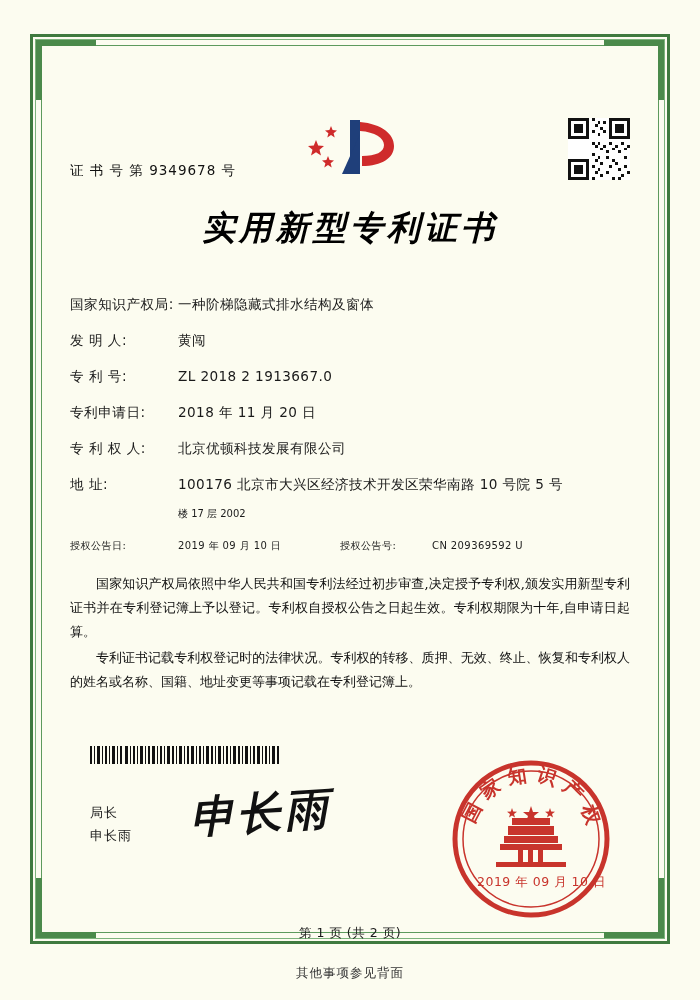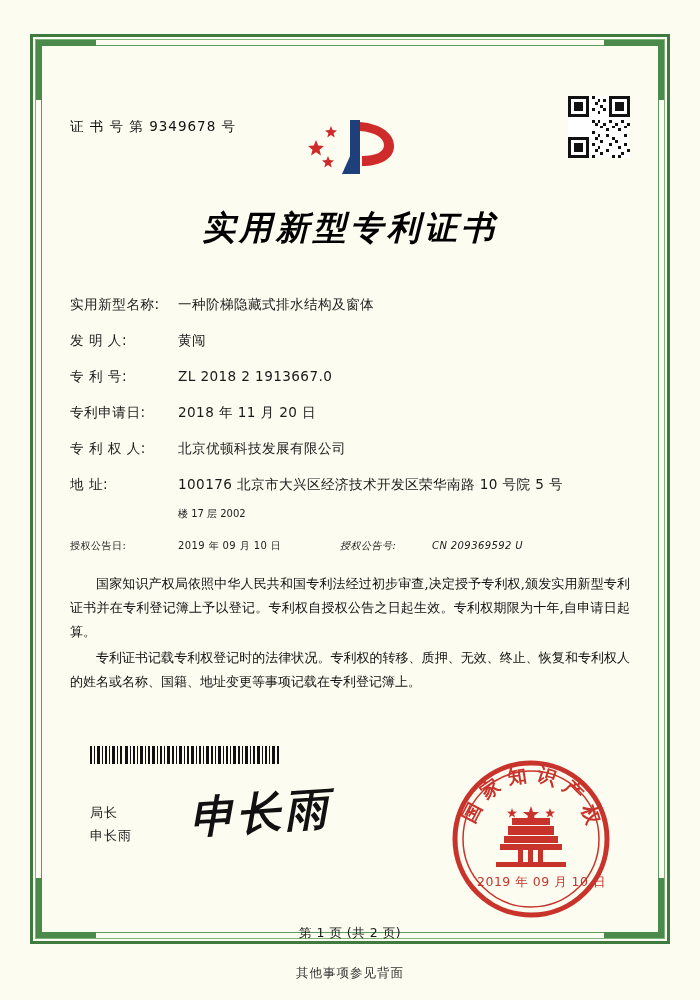--- a/index.html
+++ b/index.html
@@ -65,21 +65,21 @@
   .content {
     position: absolute;
     left: 70px;
     top: 90px;
     width: 560px;
   }
 
   .top-row {
     display: flex;
     justify-content: space-between;
-    align-items: flex-start;
+    align-items: flex-end;
     height: 90px;
   }
   .cert-no {
     font-size: 13.5px;
     letter-spacing: 1px;
     padding-top: 28px;
     color: #111;
     white-space: nowrap;
   }
   .logo {
@@ -136,21 +136,20 @@
     display: flex;
     margin-bottom: 21px;
     font-size: 10px;
   }
   .split-left {
     width: 270px;
     display: flex;
   }
   .split-right {
     display: flex;
-    font-style: italic;
   }
   .split-left .f-label { width: 108px; }
   .split-right .f-label { width: 92px; }
 
   .paragraphs {
     margin-top: 12px;
     font-family: "DejaVu Serif", "Liberation Serif", serif;
     font-size: 13px;
     line-height: 1.85;
     text-align: justify;
@@ -328,21 +327,21 @@
             <rect x="19" y="13" width="1" height="1"></rect>
         </g>
       </svg>
     </div>
 
     <div class="title">实用新型专利证书</div>
 
     <div class="fields">
 
       <div class="field-row">
-        <div class="f-label">实用新型名称:</div>
+        <div class="f-label">国家知识产权局:</div>
         <div class="f-value">一种阶梯隐藏式排水结构及窗体</div>
       </div>
 
       <div class="field-row">
         <div class="f-label">发 明 人:</div>
         <div class="f-value">黄闯</div>
       </div>
 
       <div class="field-row">
         <div class="f-label">专 利 号:</div>

